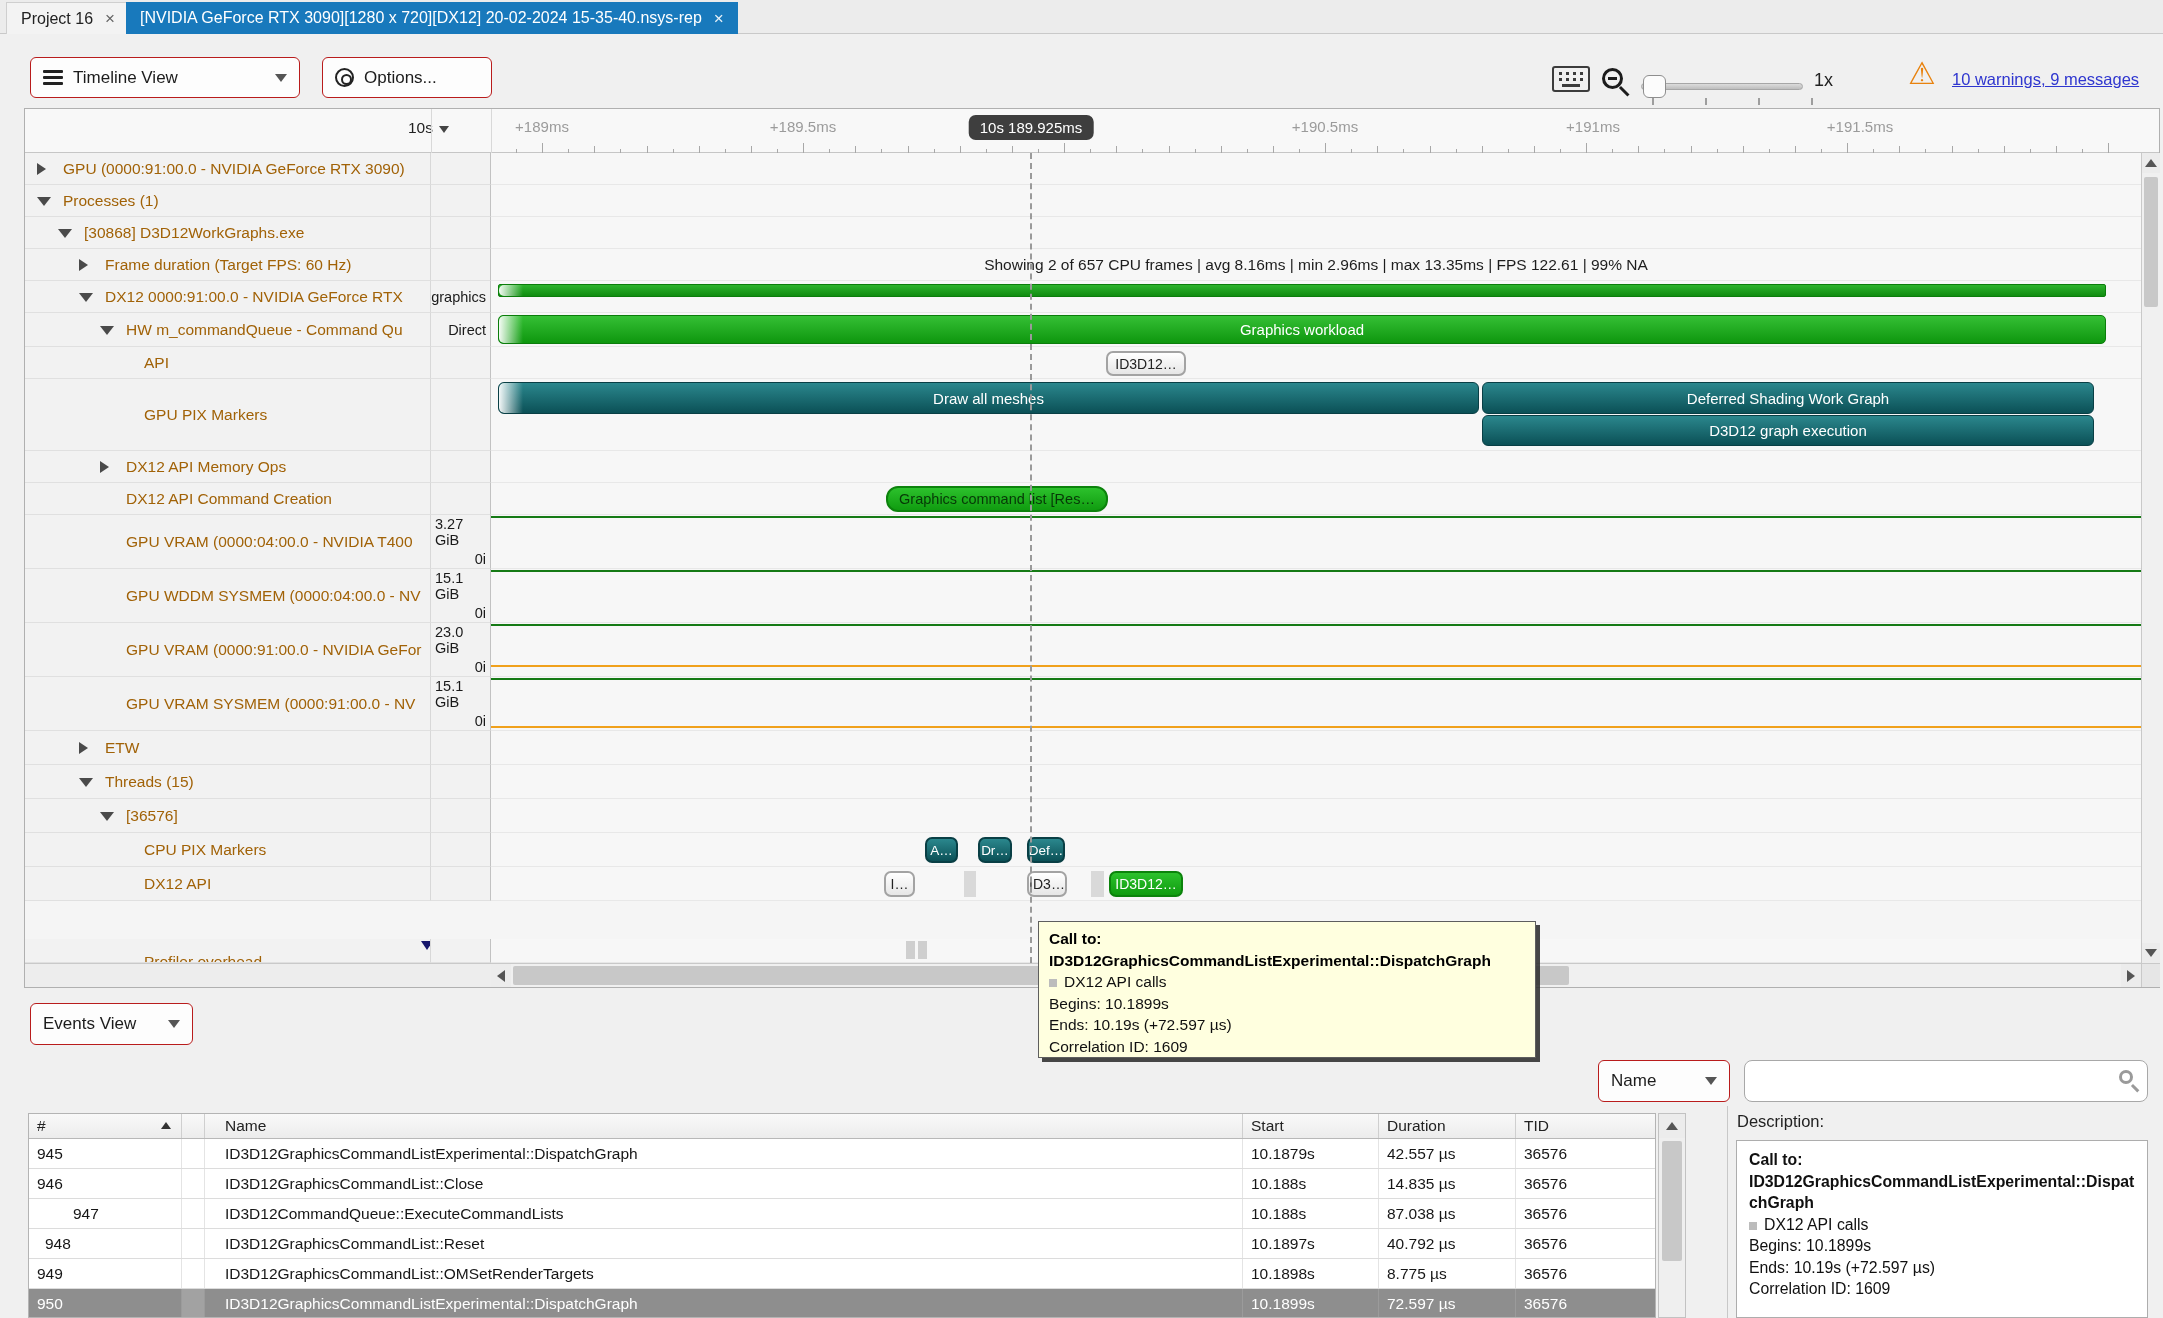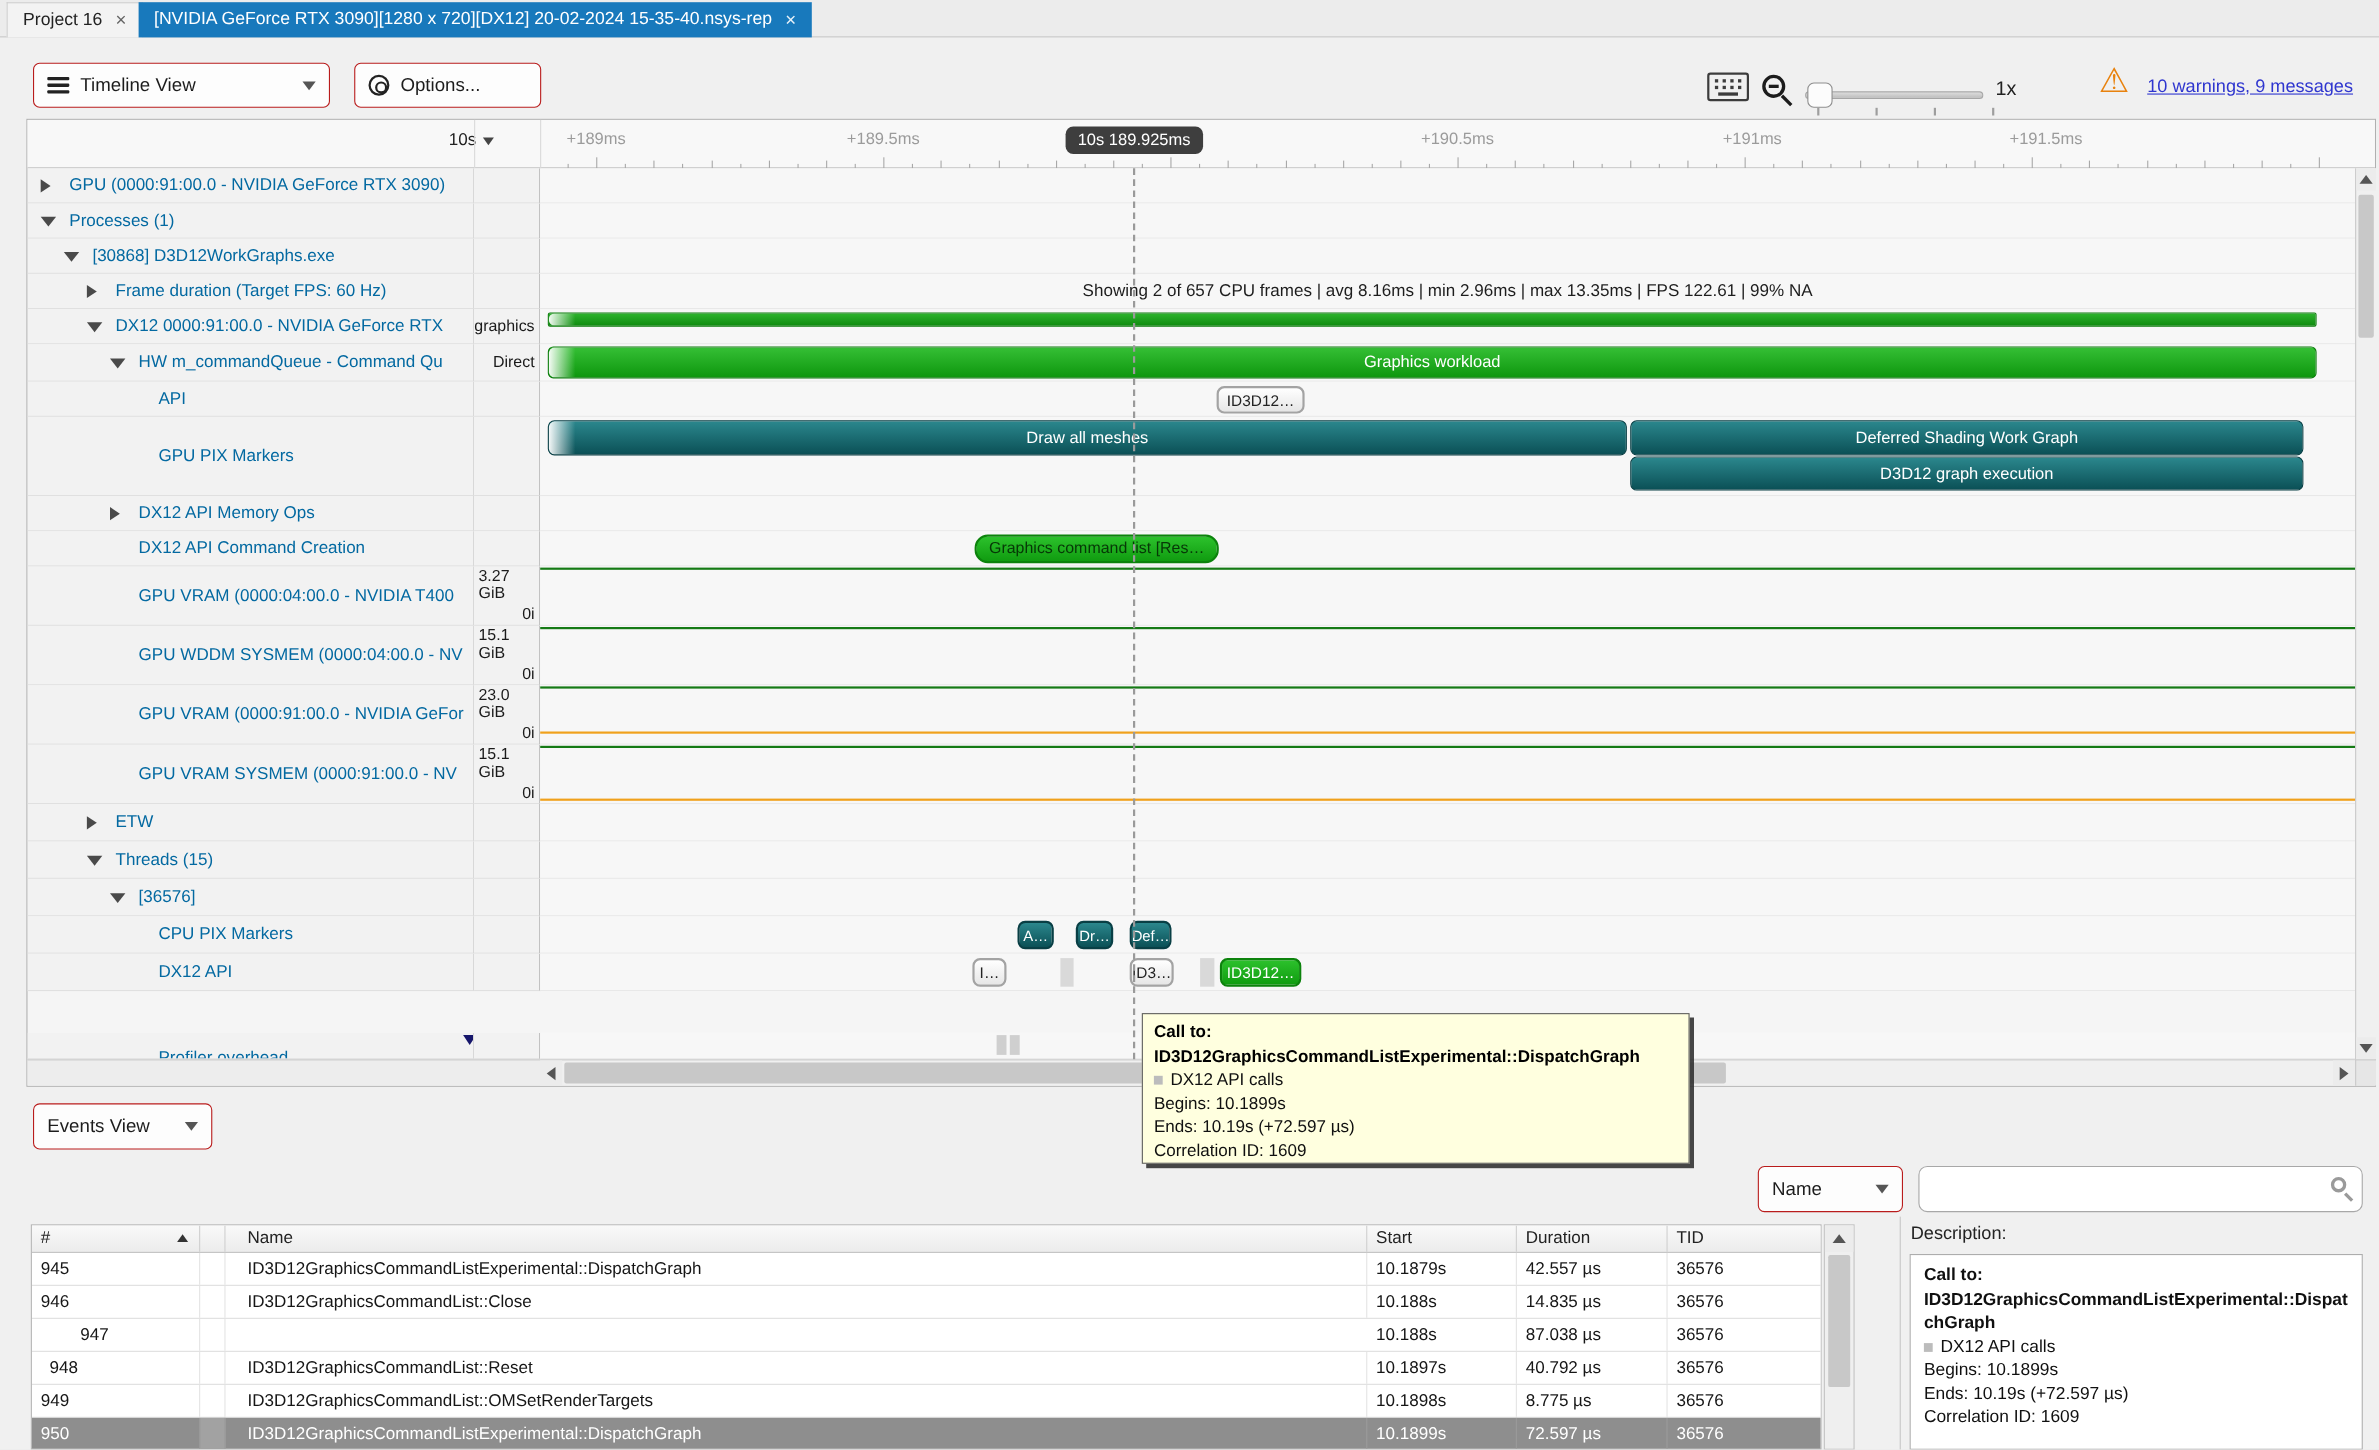--- a/index.html
+++ b/index.html
@@ -45,21 +45,21 @@
   .ruler-sep{position:absolute;top:0;width:1px;height:44px;background:#d9d9d9}
   #ruler-scale{position:absolute;left:466px;top:0;width:1650px;height:44px;overflow:hidden}
   .rlabel{position:absolute;top:9px;transform:translateX(-50%);font-size:15px;color:#9b9b9b;white-space:nowrap}
   .rtick{position:absolute;bottom:0;width:1px;background:#a8a8a8}
   .cursor-badge{position:absolute;left:1006px;top:6px;transform:translateX(-50%);background:#3e3e3e;color:#fff;
        font-size:15px;padding:4px 11px;border-radius:7px;white-space:nowrap;z-index:30}
 
   #grid{position:absolute;left:0;top:44px;width:2116px;height:810px;overflow:hidden}
   .trow{position:absolute;left:0;width:2116px}
   .cname{position:absolute;left:0;top:0;bottom:0;width:406px;background:#f2f2f2;border-bottom:1px solid #e0e0e0;
-        border-right:1px solid #d8d8d8;overflow:hidden;white-space:nowrap;font-size:15.5px;color:#0369a1}
+        border-right:1px solid #d8d8d8;overflow:hidden;white-space:nowrap;font-size:15.5px;color:#a16207}
   .cmeta{position:absolute;left:406px;top:0;bottom:0;width:60px;background:#f2f2f2;border-bottom:1px solid #e0e0e0;
         border-right:1px solid #c2c2c2;overflow:hidden;font-size:14.5px;color:#1a1a1a;display:flex;flex-direction:column;justify-content:center;align-items:flex-end;padding:1px 4px}
   .cmeta.twoline{justify-content:space-between}
   .ctl{position:absolute;left:466px;top:0;bottom:0;width:1650px;background:#f7f7f7;border-bottom:1px solid #e8e8e8;overflow:hidden}
   .rowlabel{position:absolute;top:50%;transform:translateY(-50%)}
   .arr{position:absolute;top:50%;width:0;height:0}
   .arr.collapsed{margin-top:-6px;border-top:6px solid transparent;border-bottom:6px solid transparent;border-left:9px solid #4a4a4a}
   .arr.expanded{margin-top:-4px;border-left:7px solid transparent;border-right:7px solid transparent;border-top:9px solid #4a4a4a}
   .row-sel .cname{background:#69a1d8;color:#09294e;border-bottom-color:#5b90c6}
   .row-sel .cmeta{background:#83b2e0;border-bottom-color:#5b90c6}
@@ -507,20 +507,21 @@
           <div class="ecell" style="left: 0px; width: 153px;">946</div>
           <div class="ecell expcell" style="left: 153px; width: 23px;"></div>
           <div class="ecell" style="left: 176px; width: 1038px; padding-left: 20px;">ID3D12GraphicsCommandList::Close</div>
           <div class="ecell" style="left: 1214px; width: 136px;">10.188s</div>
           <div class="ecell" style="left: 1350px; width: 137px;">14.835 µs</div>
           <div class="ecell" style="left: 1487px; width: 141px;">36576</div>
         </div>
         <div class="erow" style="top: 85px;">
           <div class="ecell" style="left: 0px; width: 153px; padding-left: 44px;">947</div>
           <div class="ecell expcell" style="left: 153px; width: 23px;"></div>
+          <div class="ecell" style="left: 176px; width: 1038px; padding-left: 20px;">ID3D12CommandQueue::ExecuteCommandLists</div>
           <div class="ecell" style="left: 1214px; width: 136px;">10.188s</div>
           <div class="ecell" style="left: 1350px; width: 137px;">87.038 µs</div>
           <div class="ecell" style="left: 1487px; width: 141px;">36576</div>
         </div>
         <div class="erow" style="top: 115px;">
           <div class="ecell" style="left: 0px; width: 153px; padding-left: 16px;">948</div>
           <div class="ecell expcell" style="left: 153px; width: 23px;"></div>
           <div class="ecell" style="left: 176px; width: 1038px; padding-left: 20px;">ID3D12GraphicsCommandList::Reset</div>
           <div class="ecell" style="left: 1214px; width: 136px;">10.1897s</div>
           <div class="ecell" style="left: 1350px; width: 137px;">40.792 µs</div>

